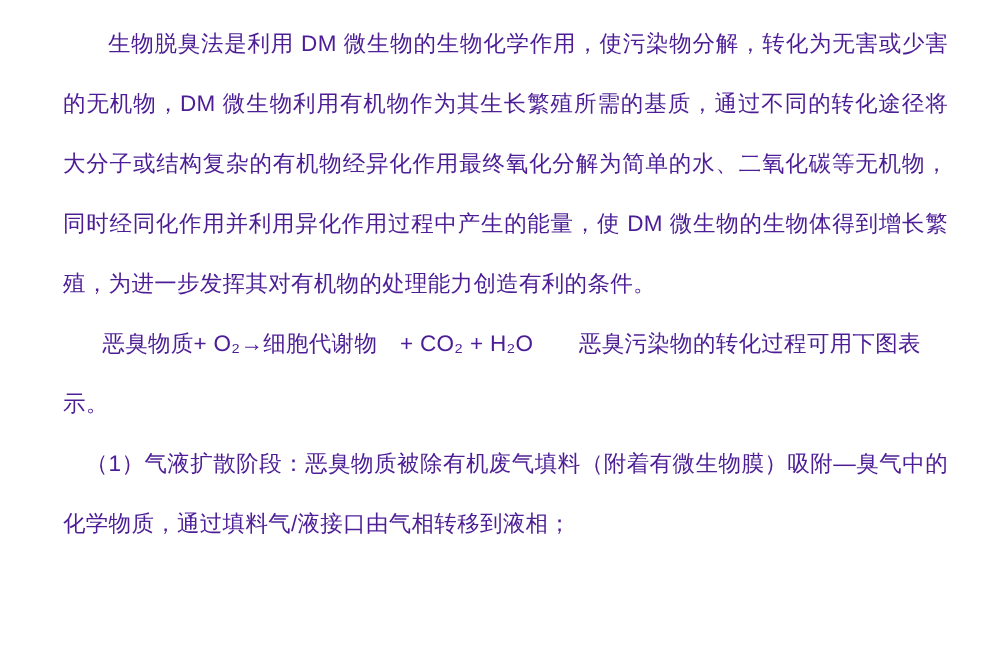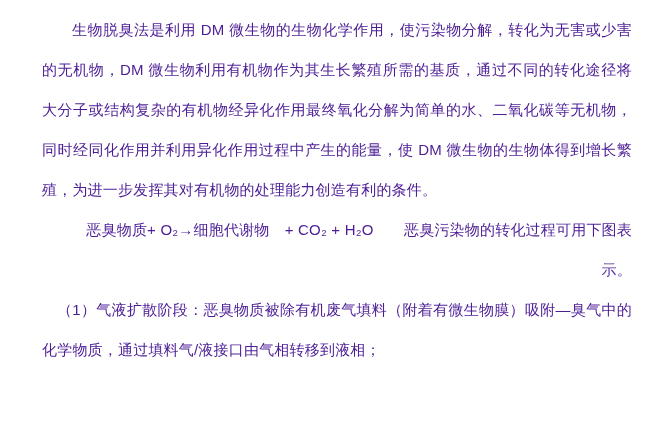--- a/index.html
+++ b/index.html
@@ -26,21 +26,21 @@
   }
   .doc-page p {
     margin: 0;
     text-align: justify;
   }
   p.body-para {
     text-indent: 2em;
   }
   p.formula-para {
     text-indent: 1.75em;
-    text-align: right;
+    text-align: left;
     white-space: pre-wrap;
   }
   p.numbered-para {
     text-indent: 1em;
   }
 </style>
 </head>
 <body>
 
 <div class="doc-page">

